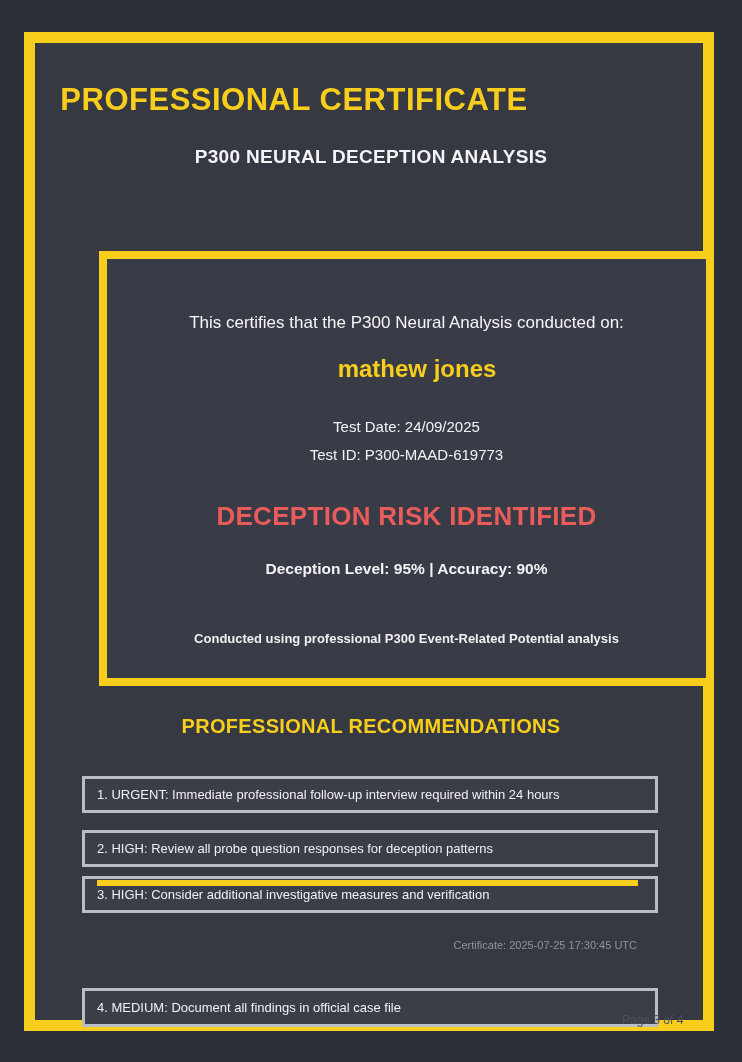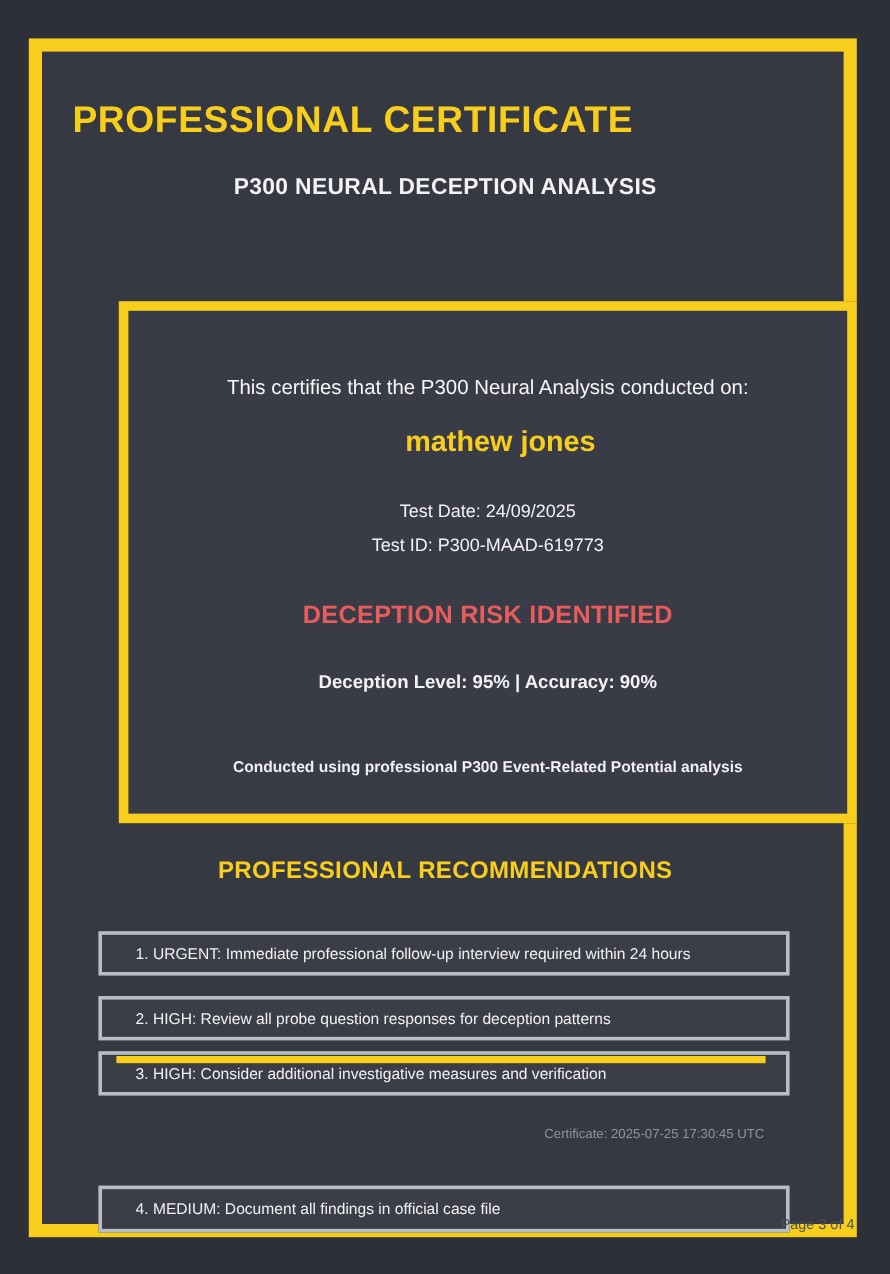--- a/index.html
+++ b/index.html
@@ -37,48 +37,48 @@
     position:absolute;left:63px;top:251px;width:615px;height:435px;
     border:8px solid var(--accent-yellow);
     background:var(--panel-background);
     margin-left:36px;
   }
   .results-box > div{position:absolute;left:0;width:599px;text-align:center;}
   .certify-line{top:54px;color:#F5F6F7;font-size:17px;font-weight:400;}
   .subject-name{top:96px;color:var(--accent-yellow);font-size:24px;font-weight:bold;padding-left:21px;}
   .test-date{top:159px;color:#F2F3F5;font-size:15px;}
   .test-id{top:187px;color:#F2F3F5;font-size:15px;}
-  .risk-result{top:242px;color:var(--alert-red);font-size:21px;font-weight:bold;letter-spacing:.3px;}
+  .risk-result{top:242px;color:var(--alert-red);font-size:26px;font-weight:bold;letter-spacing:.3px;}
   .metrics{top:301px;color:#F2F3F5;font-size:15.5px;font-weight:bold;}
   .method{top:372px;color:#EFF0F2;font-size:13px;font-weight:bold;}
   .rec-title{
     position:absolute;left:0;top:715px;width:742px;text-align:center;
     color:var(--accent-yellow);font-size:20px;font-weight:bold;letter-spacing:.3px;
   }
   .rec-box{
     position:absolute;left:82px;width:576px;height:37px;
     border:3px solid var(--box-border);
     background:var(--box-background);
-    display:flex;align-items:center;padding-left:28px;
+    display:flex;align-items:center;padding-left:12px;
     color:#F0F1F3;font-size:13px;
   }
   .rec-1{top:776px;}
   .rec-2{top:830px;}
   .rec-3{top:876px;}
   .rec-4{top:988px;height:39px;}
   .rec3-stripe{
     position:absolute;left:97px;top:880px;width:541px;height:6px;
     background:var(--accent-yellow);
   }
   .cert-timestamp{
     position:absolute;top:939px;right:105px;
     color:var(--muted-text);font-size:11px;
   }
   .page-number{
-    position:absolute;left:622px;top:1013px;width:90px;text-align:right;
+    position:absolute;left:622px;top:1013px;width:90px;text-align:left;
     color:var(--pagenum-text);font-size:12px;
   }
 </style>
 </head>
 <body>
 
 <div class="page">
 
   <div class="outer-frame"></div>
 

